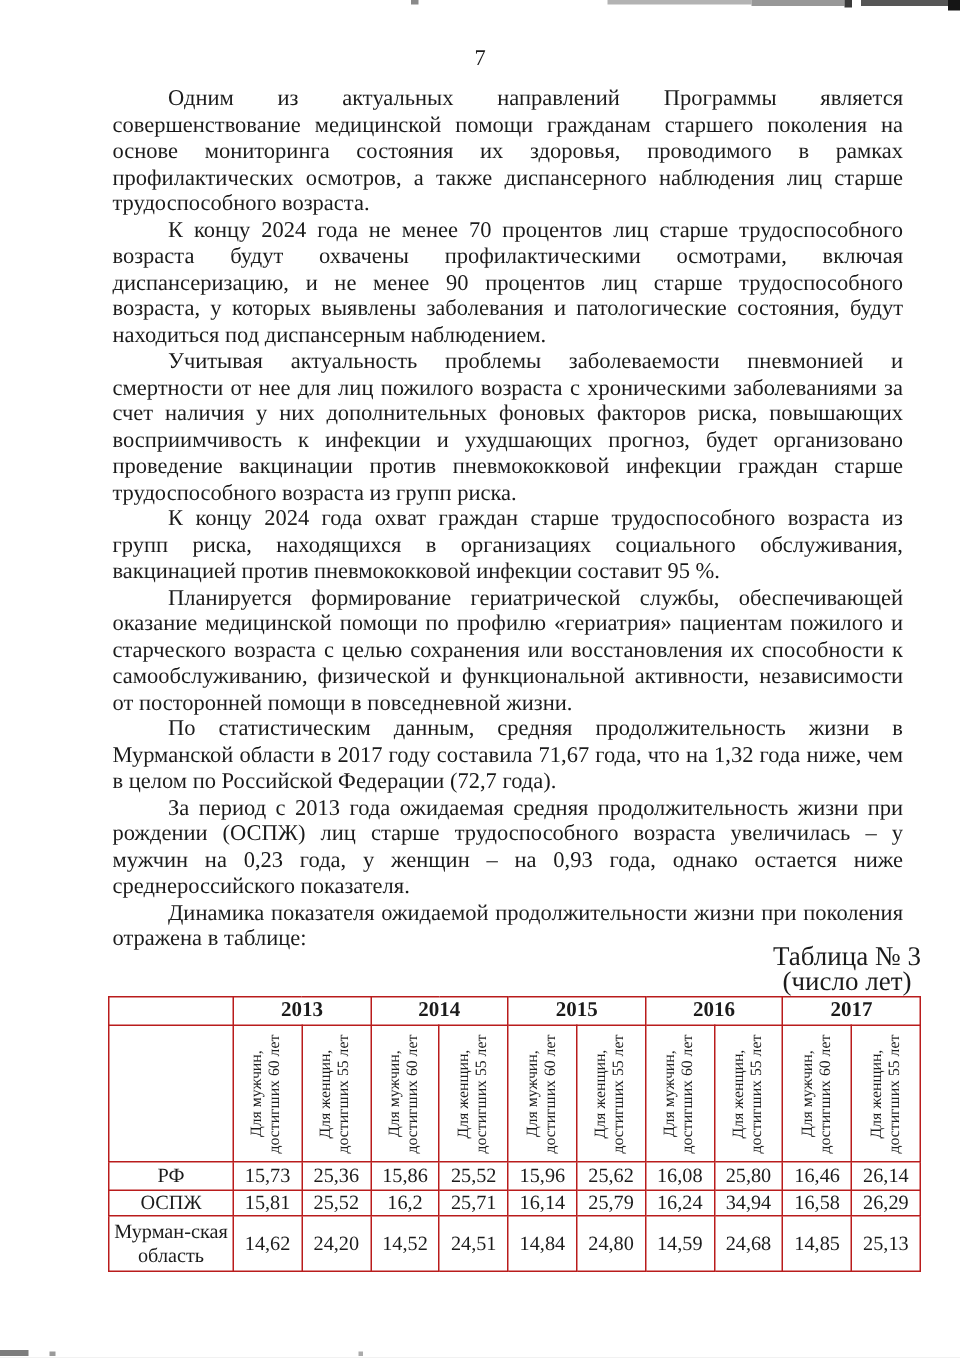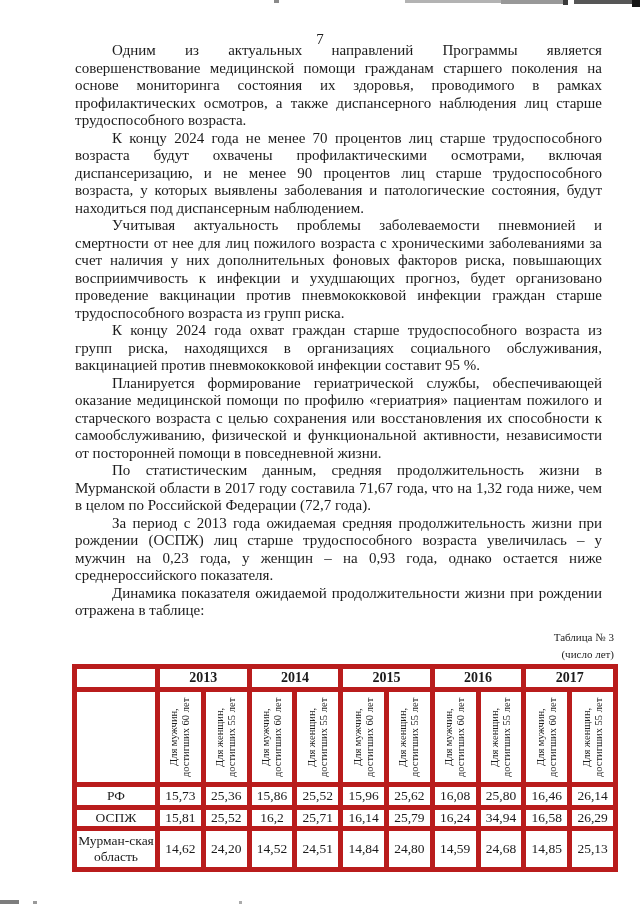--- a/index.html
+++ b/index.html
@@ -19,52 +19,52 @@
 
   .page-number {
     position: absolute;
     top: 31px; left: 0; right: 0;
     text-align: center;
     font-size: 15px;
   }
 
   .body-text {
     position: absolute;
-    top: 42px;
+    top: 58px;
     left: 75px;
     width: 527px;
     font-size: 15px;
     line-height: 17.5px;
     text-align: justify;
   }
   .body-text p {
     margin: 0;
     text-indent: 37px;
   }
 
   .table-caption-block {
     position: absolute;
     top: 629px;
     right: 26px;
-    text-align: right;
-    font-size: 11px;
+    text-align: center;
+    font-size: 18px;
     line-height: 17px;
   }
 
   table.data-table {
     position: absolute;
     top: 664px;
     left: 72px;
     width: 541px;
     border-collapse: collapse;
     table-layout: fixed;
     font-size: 13.5px;
   }
   table.data-table td {
-    border: 5px solid #b91c1c;
+    border: 1px solid #b91c1c;
     padding: 0;
     text-align: center;
     vertical-align: middle;
   }
   table.data-table { border: 1.5px solid #1a1a1a; }
 
   col.c0 { width: 83px; }
   col.cv { width: 45.8px; }
 
   tr.year-row td {
@@ -110,21 +110,21 @@
   <div class="page-number">7</div>
 
   <div class="body-text">
     <p>Одним из актуальных направлений Программы является совершенствование медицинской помощи гражданам старшего поколения на основе мониторинга состояния их здоровья, проводимого в рамках профилактических осмотров, а также диспансерного наблюдения лиц старше трудоспособного возраста.</p>
     <p>К концу 2024 года не менее 70 процентов лиц старше трудоспособного возраста будут охвачены профилактическими осмотрами, включая диспансеризацию, и не менее 90 процентов лиц старше трудоспособного возраста, у которых выявлены заболевания и патологические состояния, будут находиться под диспансерным наблюдением.</p>
     <p>Учитывая актуальность проблемы заболеваемости пневмонией и смертности от нее для лиц пожилого возраста с хроническими заболеваниями за счет наличия у них дополнительных фоновых факторов риска, повышающих восприимчивость к инфекции и ухудшающих прогноз, будет организовано проведение вакцинации против пневмококковой инфекции граждан старше трудоспособного возраста из групп риска.</p>
     <p>К концу 2024 года охват граждан старше трудоспособного возраста из групп риска, находящихся в организациях социального обслуживания, вакцинацией против пневмококковой инфекции составит 95 %.</p>
     <p>Планируется формирование гериатрической службы, обеспечивающей оказание медицинской помощи по профилю «гериатрия» пациентам пожилого и старческого возраста с целью сохранения или восстановления их способности к самообслуживанию, физической и функциональной активности, независимости от посторонней помощи в повседневной жизни.</p>
     <p>По статистическим данным, средняя продолжительность жизни в Мурманской области в 2017 году составила 71,67 года, что на 1,32 года ниже, чем в целом по Российской Федерации (72,7 года).</p>
     <p>За период с 2013 года ожидаемая средняя продолжительность жизни при рождении (ОСПЖ) лиц старше трудоспособного возраста увеличилась –  у мужчин на 0,23 года, у женщин – на 0,93 года, однако остается ниже среднероссийского показателя.</p>
-    <p>Динамика показателя ожидаемой продолжительности жизни при рождении отражена в таблице:</p>
+    <p>Динамика показателя ожидаемой продолжительности жизни при поколения отражена в таблице:</p>
   </div>
 
   <div class="table-caption-block">
     <div>Таблица № 3</div>
     <div>(число лет)</div>
   </div>
 
   <table class="data-table">
     <colgroup>
       <col class="c0">

